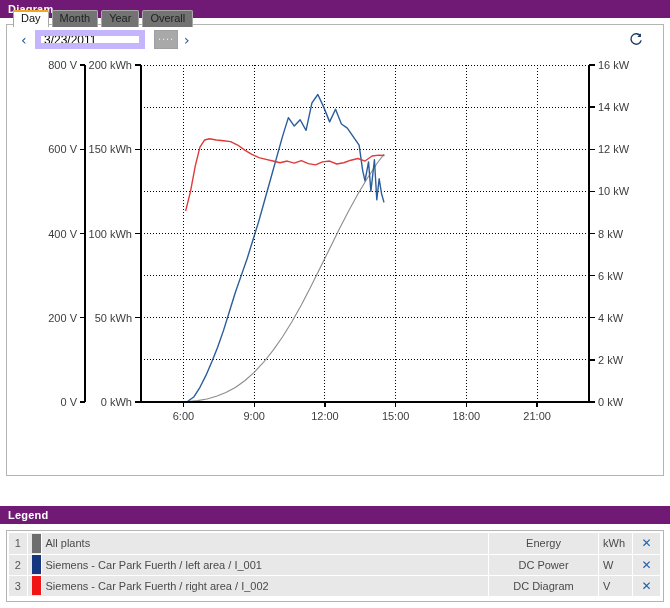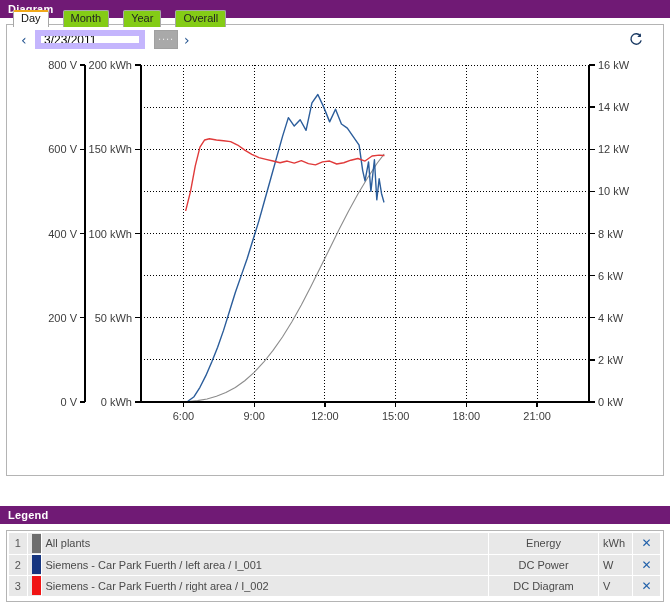--- a/index.html
+++ b/index.html
@@ -48,29 +48,29 @@
     background: #ffffff;
   }
 
   
   .tabbar {
     position: absolute;
     left: 0; top: -17px;
     height: 18px;
     display: flex;
     align-items: flex-end;
-    gap: 14px;
+    gap: 3px;
     padding-left: 6px;
     box-sizing: border-box;
     z-index: 5;
   }
   .tab {
     font-size: 11px;
     color: #222222;
-    background: #84cc16;
+    background: #737373;
     border: 1px solid #a8a8a8;
     border-bottom: none;
     border-radius: 2px 2px 0 0;
     padding: 1px 7px 2px 7px;
     line-height: 13px;
     box-sizing: border-box;
     cursor: pointer;
     position: relative;
     top: 1px;
   }

